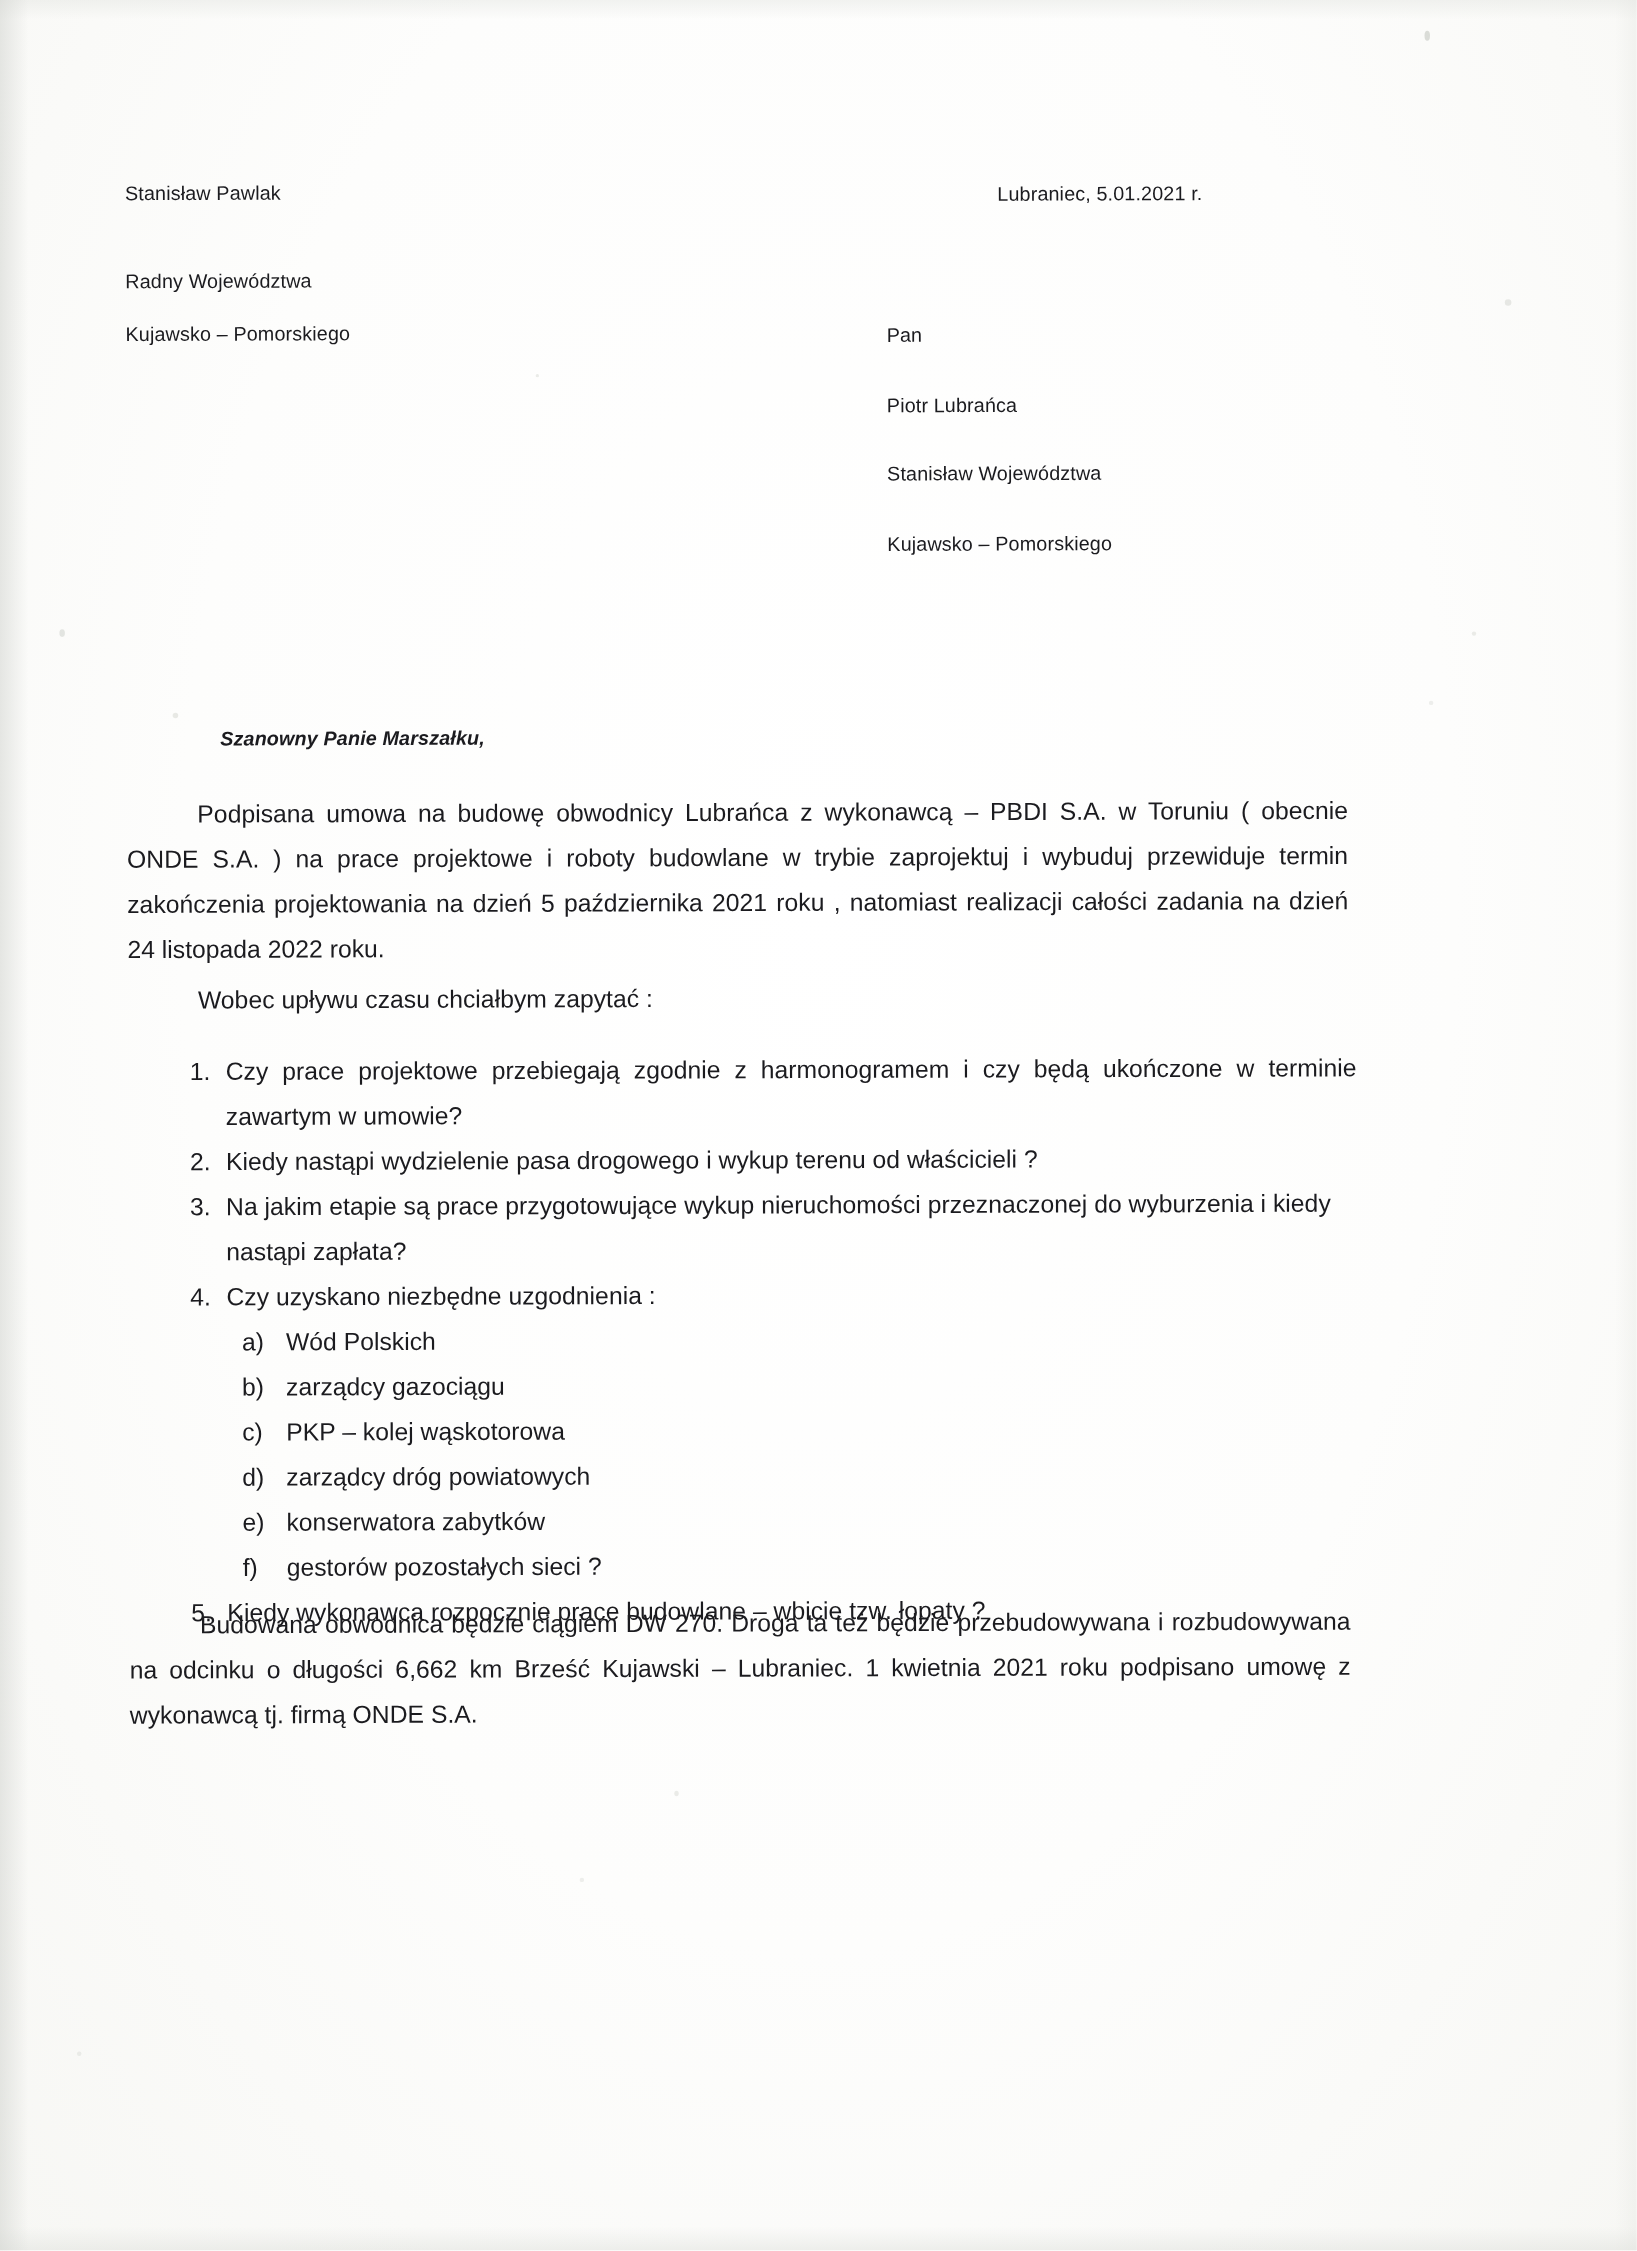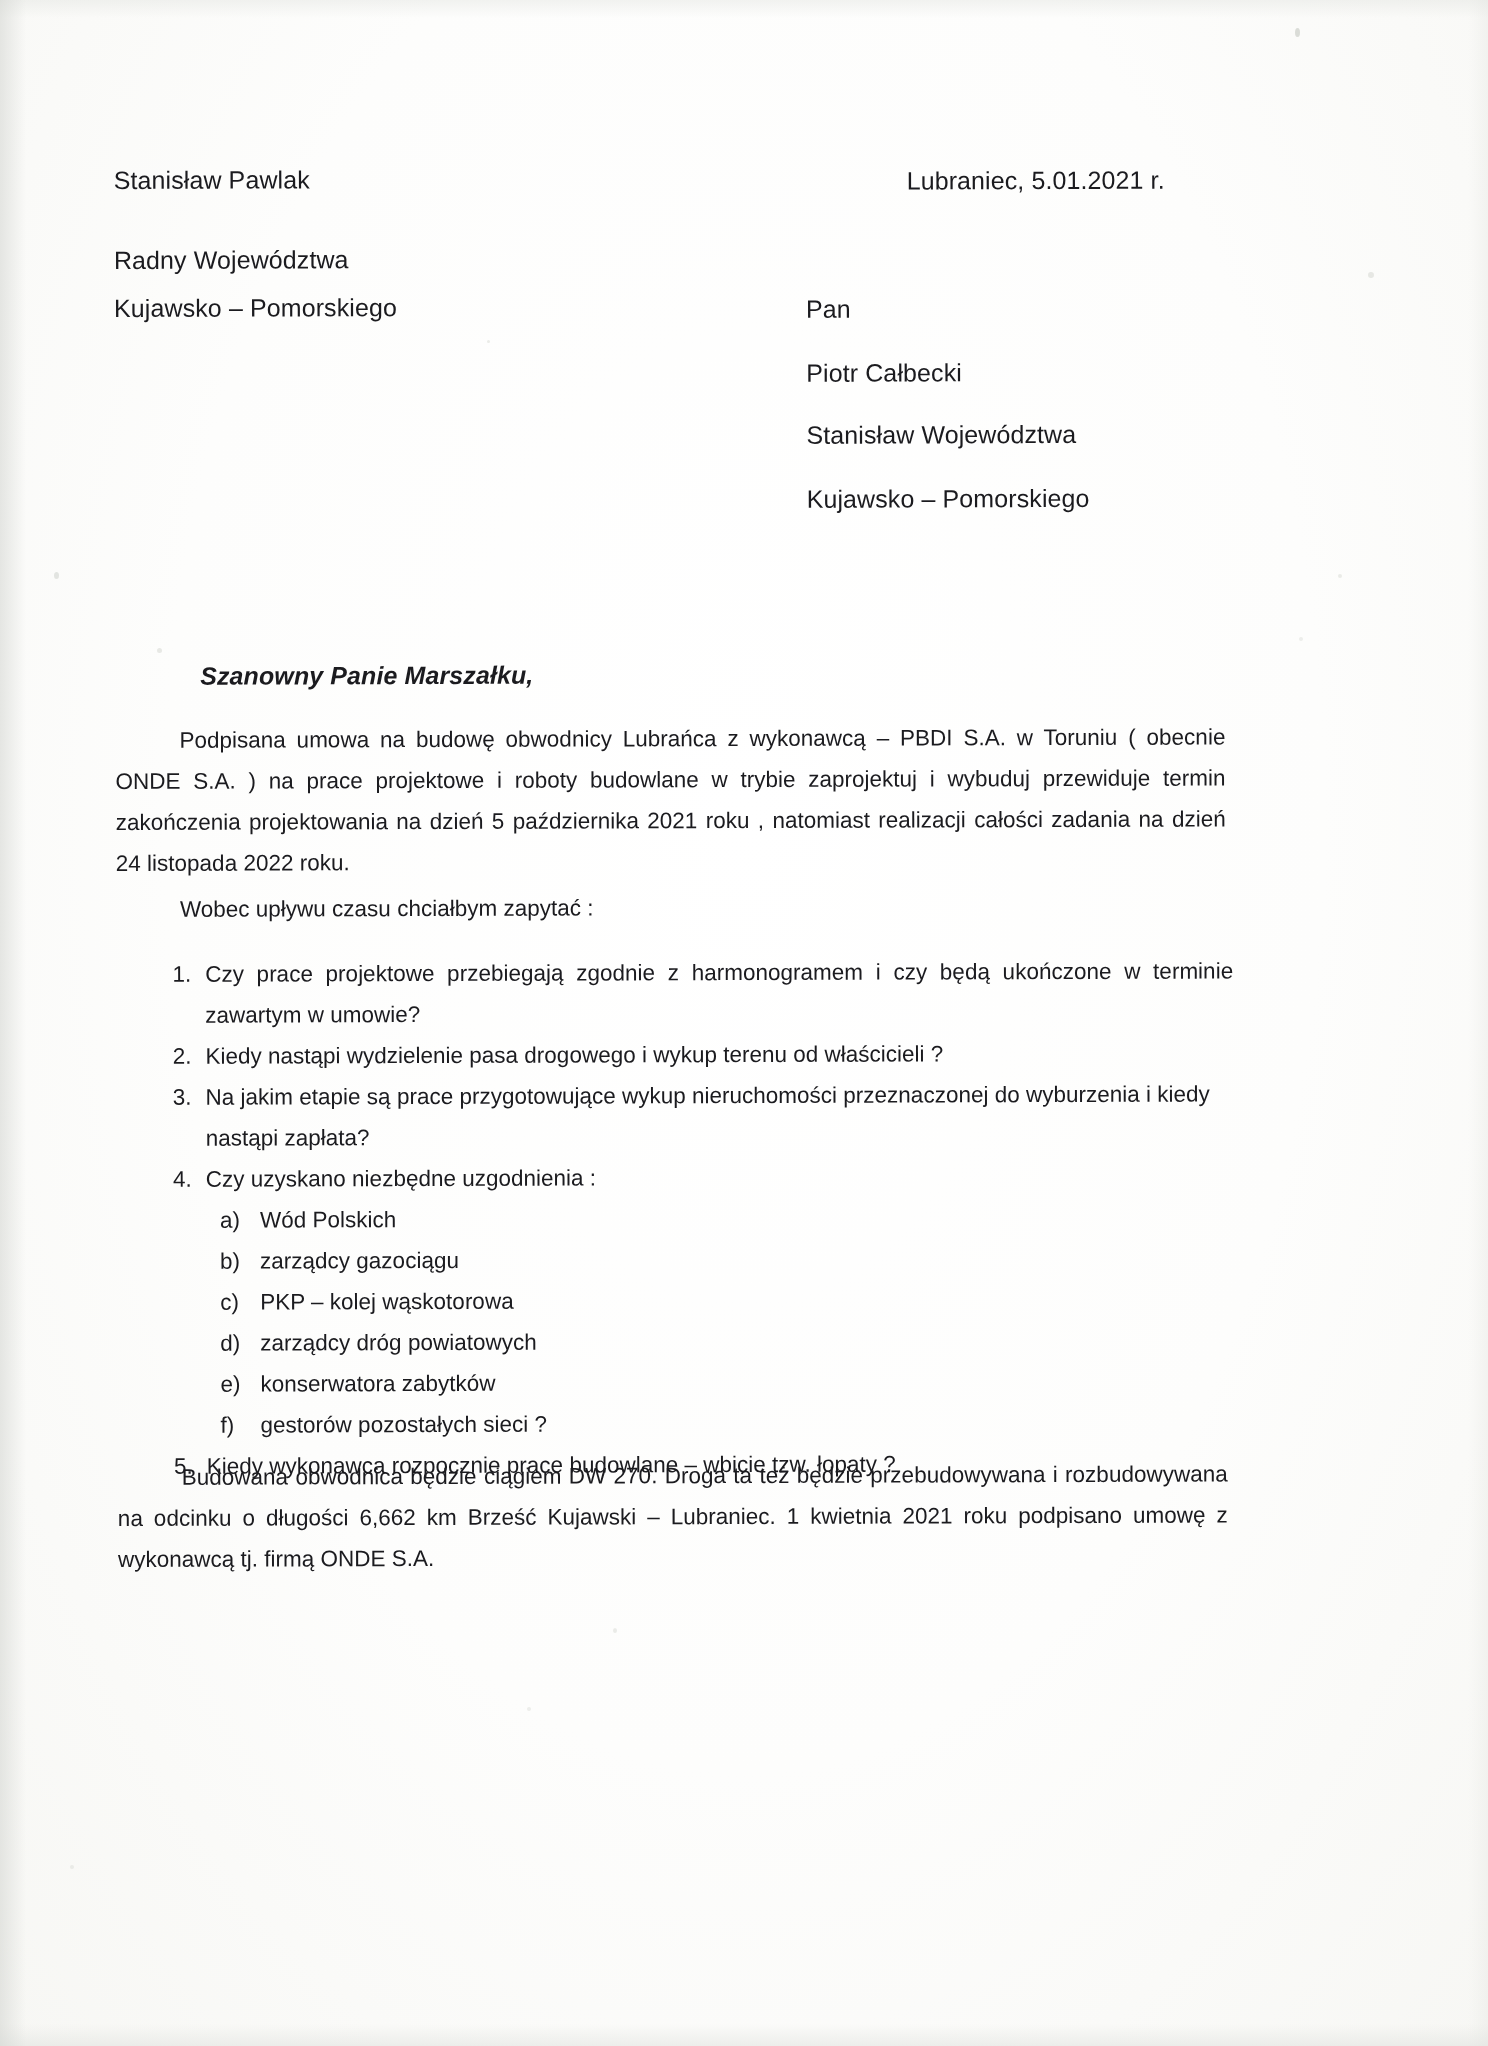--- a/index.html
+++ b/index.html
@@ -47,21 +47,21 @@
     position: absolute;
     left: 0; top: 0;
     width: 1488px;
     height: 2046px;
   }
 
   .txt {
     position: absolute;
     white-space: pre;
     line-height: 1.15;
-    font-size: 25px;
+    font-size: 18px;
     letter-spacing: 0.1px;
   }
 
   .bold { font-weight: 400; }
   .ital { font-style: italic; font-weight: 700; }
 
   
   .para {
     position: absolute;
     text-align: justify;
@@ -119,21 +119,21 @@
 
 <div class="content skew">
 
   <div class="txt" style="left:115px; top:164px;">Stanisław Pawlak</div>
   <div class="txt" style="left:115px; top:228px;margin-top:16px;">Radny Województwa</div>
   <div class="txt" style="left:115px; top:292px;">Kujawsko – Pomorskiego</div>
 
   <div class="txt" style="left:908px; top:167px;">Lubraniec, 5.01.2021 r.</div>
 
   <div class="txt bold" style="left:807px; top:295px;">Pan</div>
-  <div class="txt bold" style="left:807px; top:359px;">Piotr Całbecki</div>
+  <div class="txt bold" style="left:807px; top:359px;">Piotr Lubrańca</div>
   <div class="txt bold" style="left:807px; top:421px;">Stanisław Województwa</div>
   <div class="txt bold" style="left:807px; top:485px;">Kujawsko – Pomorskiego</div>
 
   <div class="txt ital" style="left:200px; top:660px;">Szanowny Panie Marszałku,</div>
 
   <div class="para" style="left:115px; top:718px; width:1110px;">
     <span class="indent"></span><span>Podpisana umowa na budowę obwodnicy Lubrańca z wykonawcą – PBDI S.A. w Toruniu ( obecnie ONDE S.A. ) na prace projektowe i roboty budowlane w trybie zaprojektuj i wybuduj przewiduje termin zakończenia projektowania na dzień 5 października 2021 roku , natomiast realizacji całości zadania na dzień 24 listopada 2022 roku.</span>
   </div>
 
   <div class="para" style="left:115px; top:887px; width:1110px; text-align:left;">

